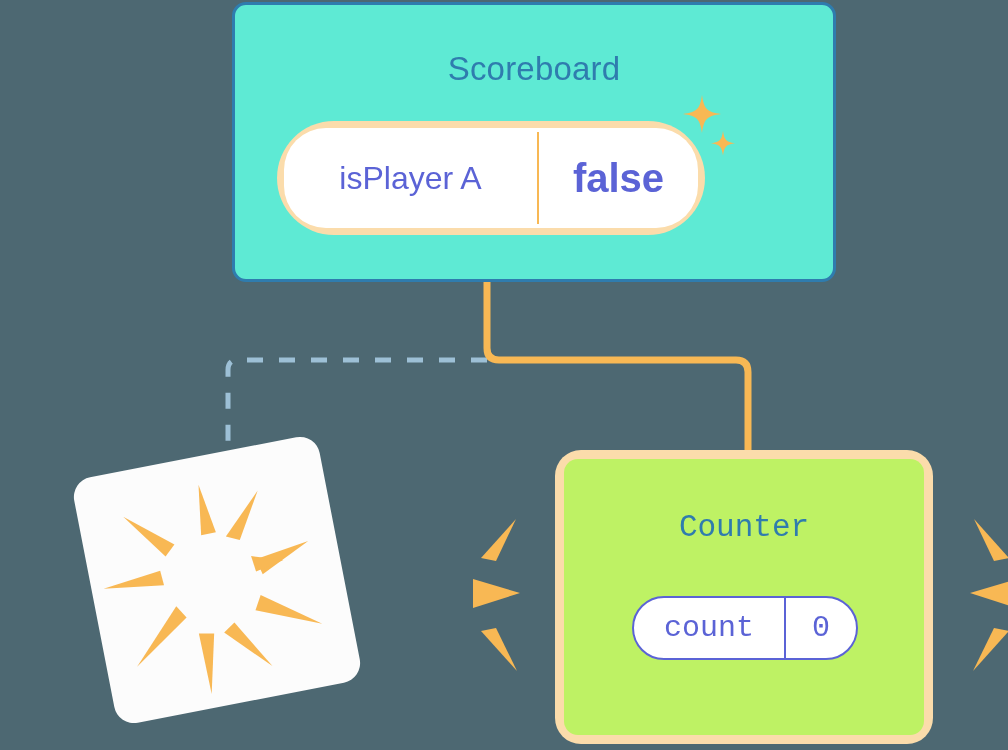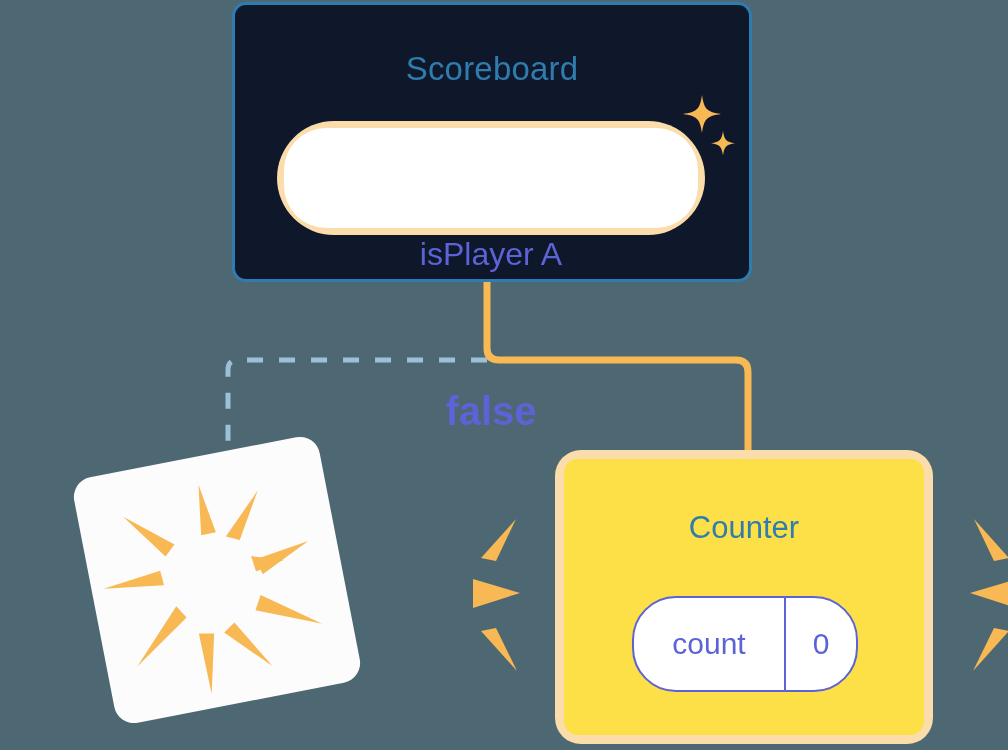--- a/index.html
+++ b/index.html
@@ -10,22 +10,22 @@
     overflow:hidden;
     position:relative;
   }
   .stage{position:absolute;inset:0;}
 
   
   .wires{position:absolute;left:0;top:0;width:1008px;height:750px;z-index:1;}
 
   
   .card-scoreboard{
-    position:absolute;left:232px;top:2px;width:520px;height:280px;
-    background:#0f172a;
+    position:absolute;left:232px;top:2px;width:604px;height:280px;
+    background:#5eead4;
     border:3px solid #2f7cae;
     border-radius:14px;
     box-sizing:border-box;
     z-index:3;
   }
   .card-title{
     text-align:center;
     color:#2f7cae;
     font-size:33px;
     letter-spacing:.2px;
@@ -42,21 +42,21 @@
   }
   .pill-hl .pill-ring{
     position:absolute;left:8px;top:8px;right:8px;bottom:8px;
     background:#f8b854;
     border-radius:49px;
   }
   .pill-hl .pill-inner{
     position:absolute;left:7px;top:7px;right:7px;bottom:7px;
     background:#ffffff;
     border-radius:42px;
-    display:flex;align-items:stretch;flex-direction:column;
+    display:flex;align-items:stretch;
   }
   .pill-hl .pill-key{
     flex:0 0 253px;
     display:flex;align-items:center;justify-content:center;
     color:#5b63d6;font-size:32px;
   }
   .pill-hl .pill-div{width:2px;background:#f8b854;margin:4px 0;}
   .pill-hl .pill-val{
     flex:1;
     display:flex;align-items:center;justify-content:center;
@@ -73,28 +73,28 @@
     border-radius:26px;
     box-sizing:border-box;
     z-index:3;
   }
   .card-counter .ring{
     position:absolute;left:9px;top:9px;right:9px;bottom:9px;
     background:#f8b854;border-radius:20px;
   }
   .card-counter .inner{
     position:absolute;left:9px;top:9px;right:9px;bottom:9px;
-    background:#fde047;border-radius:14px;
+    background:#bef264;border-radius:14px;font-family:Liberation Mono, monospace;
   }
   .counter-title{
     text-align:center;color:#2f7cae;font-size:31px;
     margin-top:53px;line-height:1;font-weight:400;
   }
   .pill-plain{
-    position:absolute;left:68px;top:137px;width:226px;height:96px;
+    position:absolute;left:68px;top:137px;width:226px;height:64px;
     border:2px solid #5b63d6;
     border-radius:44px;
     box-sizing:border-box;
     display:flex;align-items:stretch;background:#fff;
   }
   .pill-plain .pk{
     flex:0 0 150px;display:flex;align-items:center;justify-content:center;
     color:#5b63d6;font-size:30px;
   }
   .pill-plain .pd{width:2px;background:#5b63d6;}

